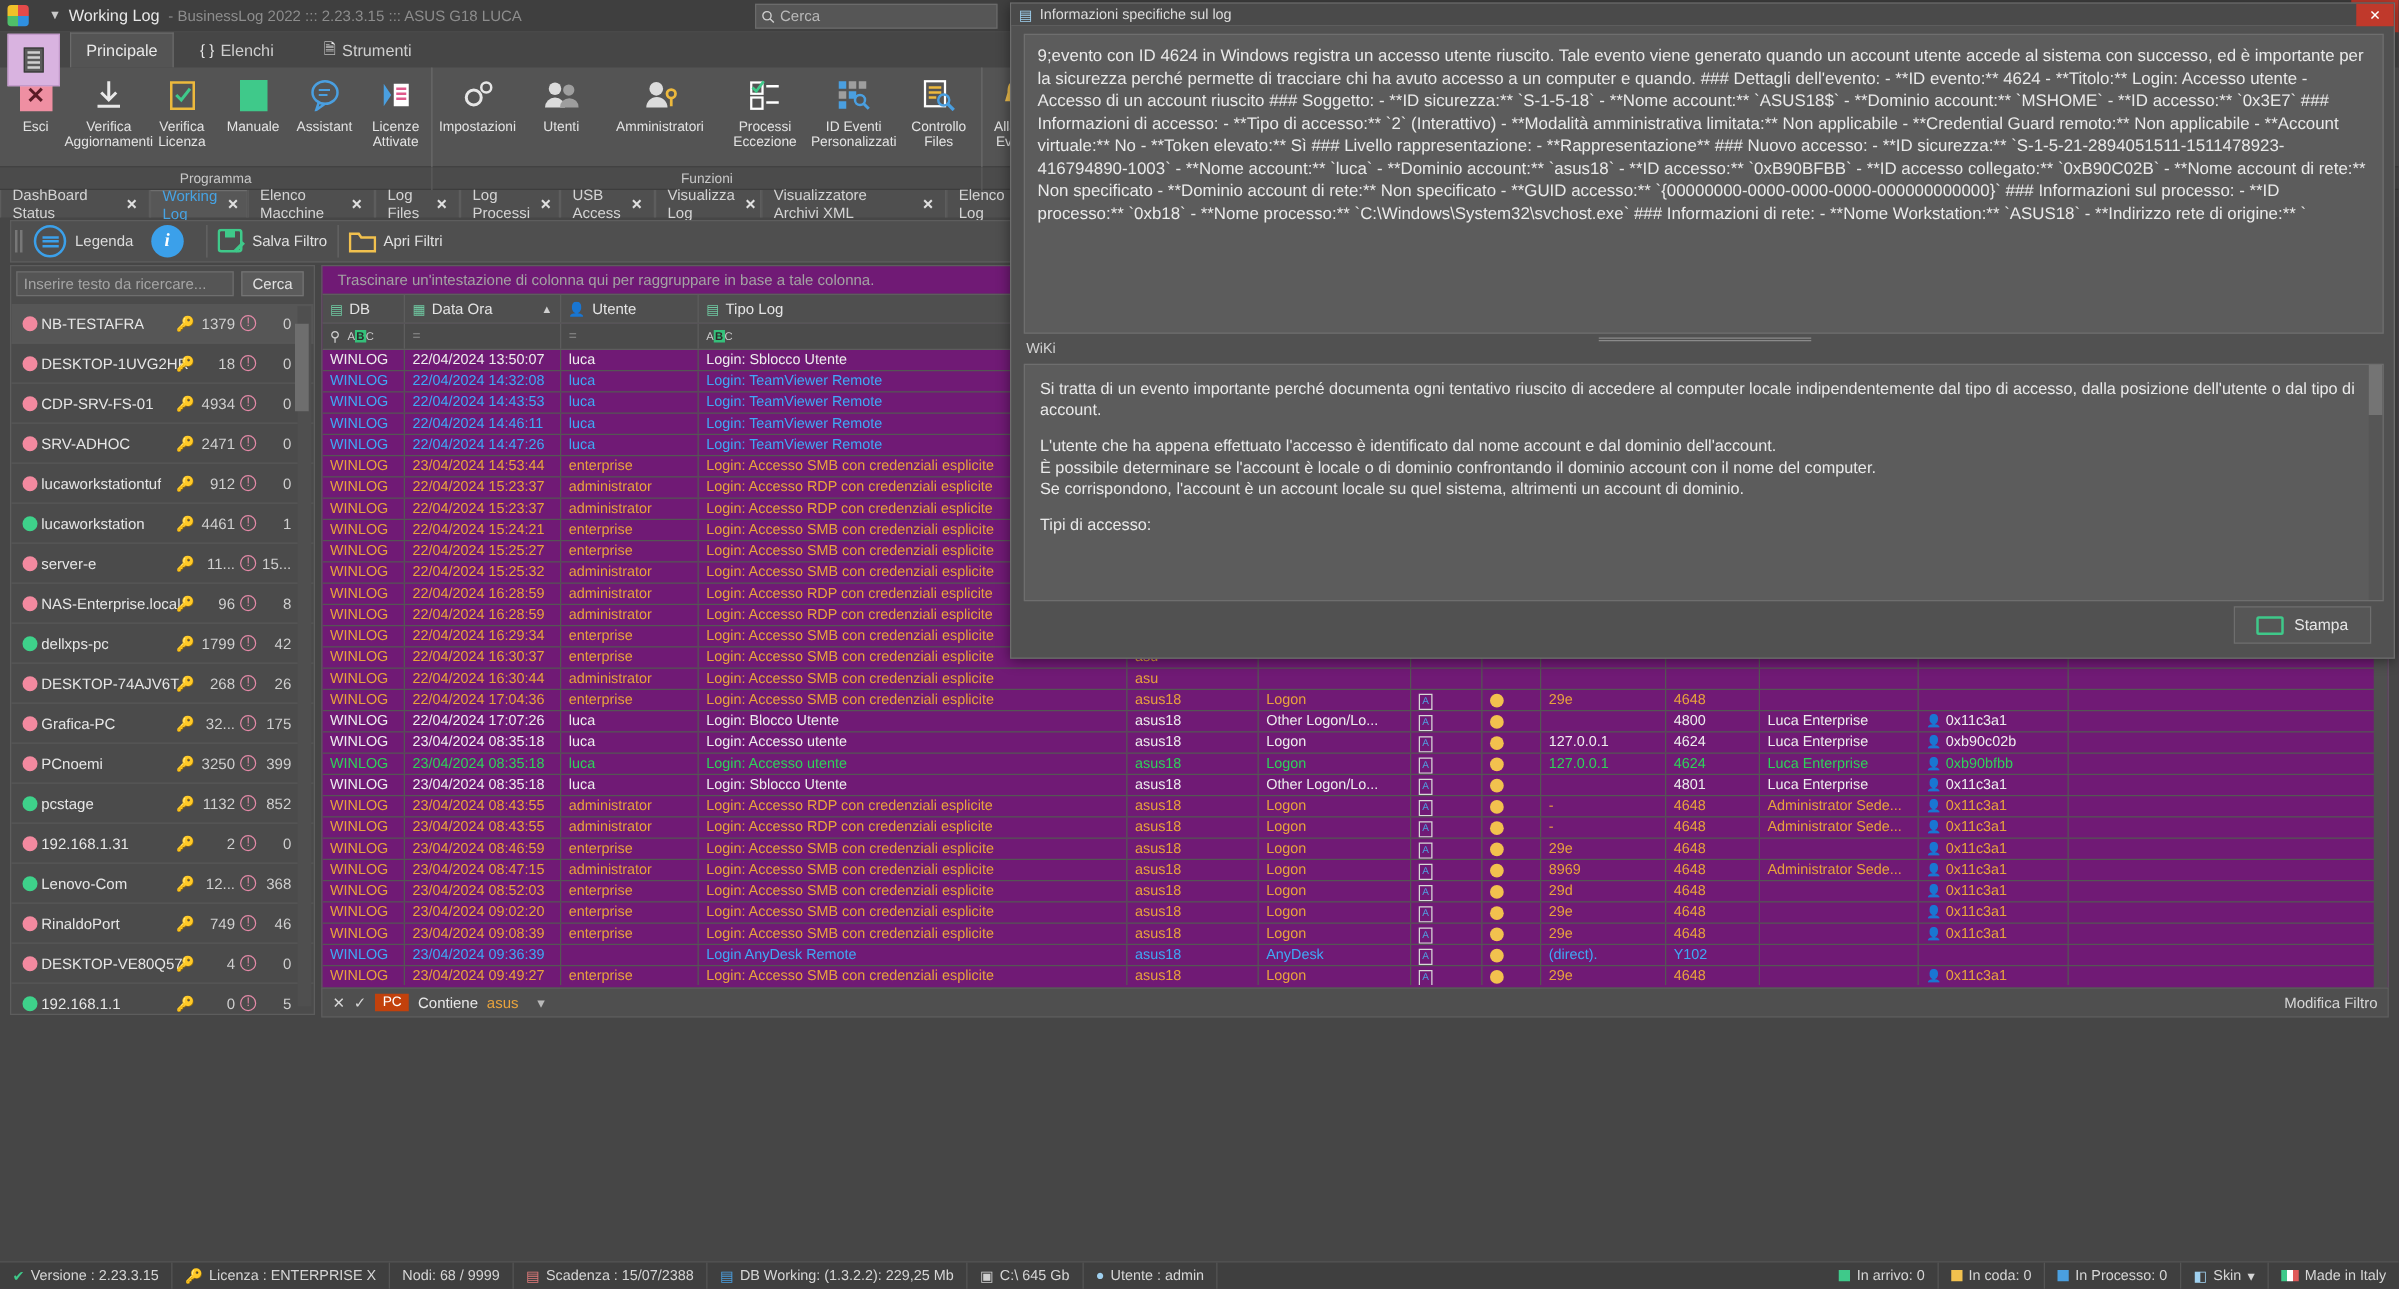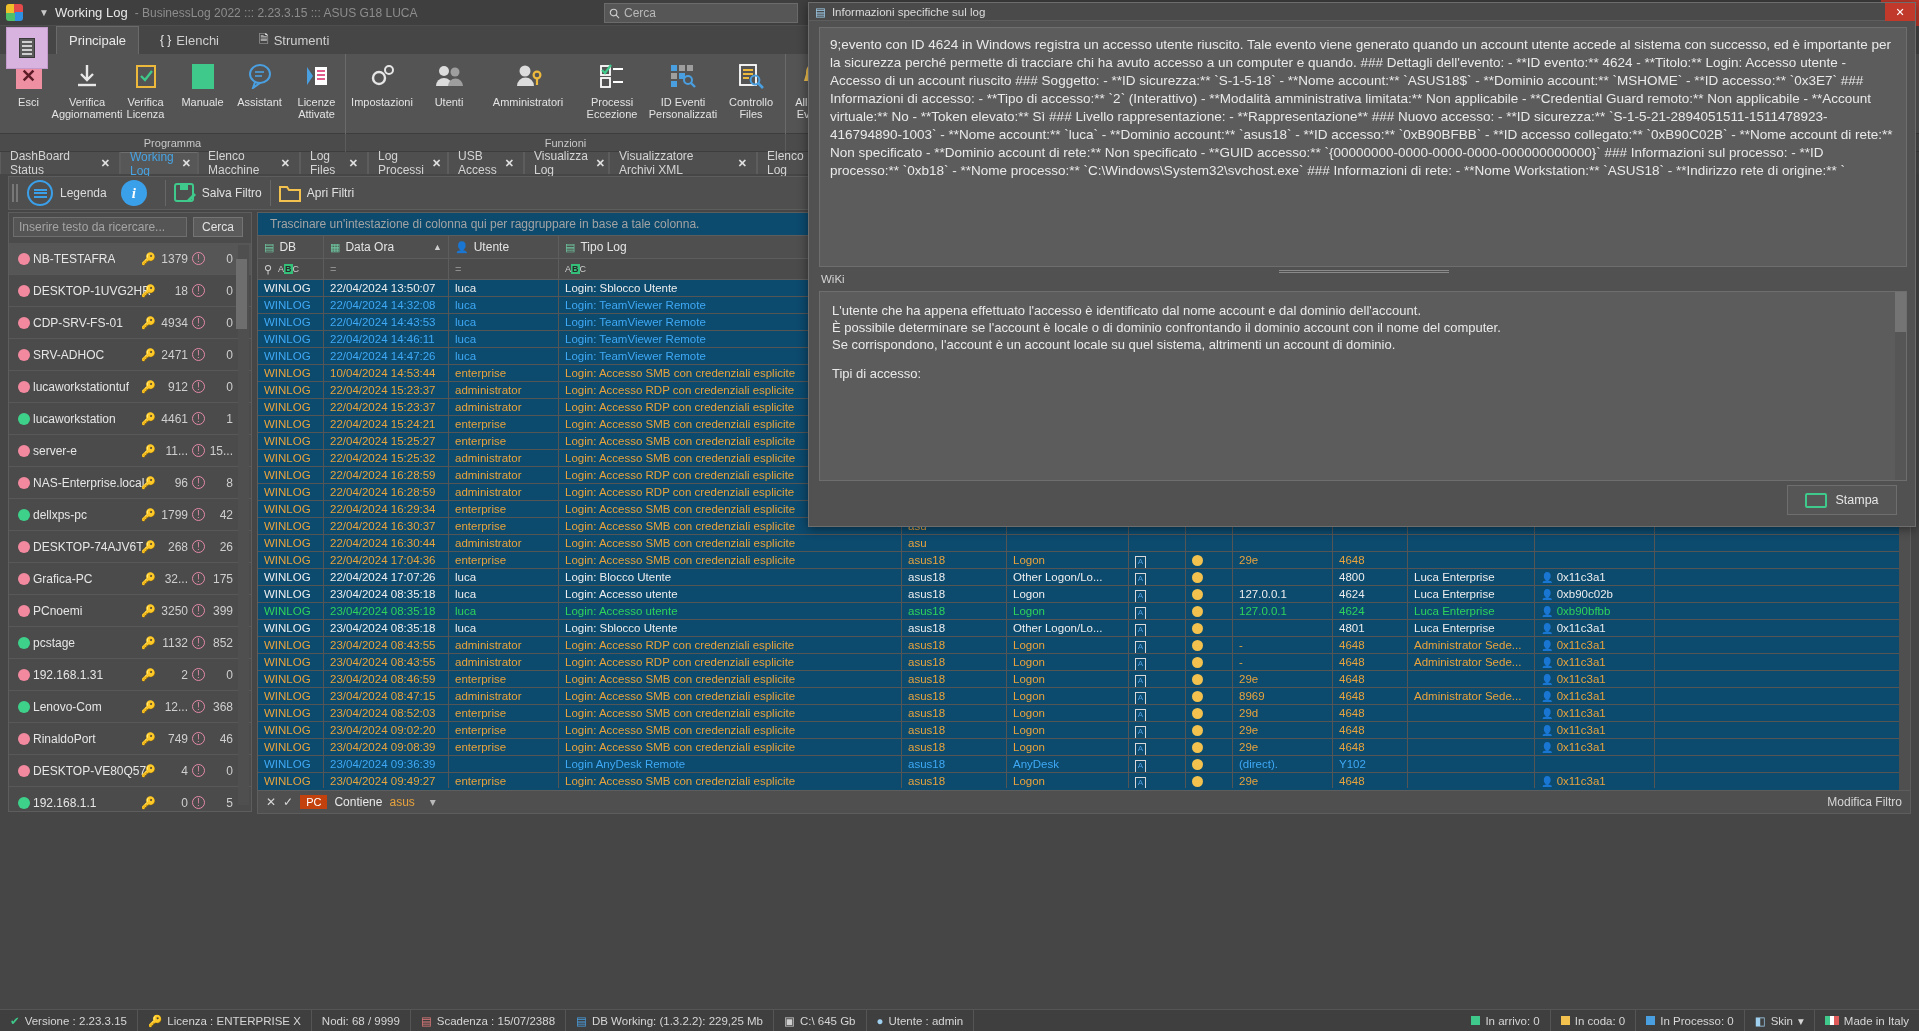--- a/index.html
+++ b/index.html
@@ -104,21 +104,21 @@
   .mnum { font-size:12px; color:#cfcfcf; min-width:28px; text-align:right; }
   .warnic { width:13px; height:13px; border:1px solid #e48aa8; border-radius:50%;
      color:#e48aa8; font-size:10px; display:flex; align-items:center; justify-content:center;
      line-height:1;}
   .mnum2 { font-size:12px; color:#cfcfcf; min-width:24px; text-align:right; }
   .lp-scroll { position:absolute; right:2px; top:32px; width:11px; height:560px; background:#4f4f4f;}
   .lp-thumb { position:absolute; right:2px; top:46px; width:11px; height:70px; background:#6e6e6e;}
 
   
   .gridwrap { position:absolute; left:257px; top:212px; width:1654px; height:600px;
-     background:#0c4a6e; border:1px solid #5d5d5d; }
+     background:#701a75; border:1px solid #5d5d5d; }
   .groupbar { height:22px; font-size:12px; color:#a3a3a3; padding:4px 0 0 12px; }
   .ghead { display:flex; height:24px; background:#4f4f4f; border-top:1px solid #5d5d5d;
      border-bottom:1px solid #5d5d5d; }
   .gh { display:flex; align-items:center; gap:5px; font-size:12px; color:#e4e4e4;
      border-right:1px solid #5d5d5d; padding-left:6px; flex:0 0 auto; overflow:hidden;
      white-space:nowrap; }
   .filtrow { display:flex; height:21px; background:#4b4b4b; border-bottom:1px solid #5d5d5d; }
   .fc { border-right:1px solid #5d5d5d; flex:0 0 auto; display:flex; align-items:center;
      padding-left:6px; font-size:11px; color:#8e8e8e; }
   .abc { font-size:9px; letter-spacing:0; color:#cfcfcf; }
@@ -813,21 +813,21 @@
           <div class="gc c-blue" style="width: 122px;"></div>
           <div class="gc c-blue" style="width: 57px;"></div>
           <div class="gc c-blue" style="width: 47px;"></div>
           <div class="gc c-blue" style="width: 100px;"></div>
           <div class="gc c-blue" style="width: 75px;"></div>
           <div class="gc c-blue" style="width: 127px;"></div>
           <div class="gc c-blue" style="width: 120px;"></div>
         </div>
         <div class="grow">
           <div class="gc c-orange" style="width: 66px;">WINLOG</div>
-          <div class="gc c-orange" style="width: 125px;">10/04/2024 14:53:44</div>
+          <div class="gc c-orange" style="width: 125px;">23/04/2024 14:53:44</div>
           <div class="gc c-orange" style="width: 110px;">enterprise</div>
           <div class="gc c-orange" style="width: 343px;">Login: Accesso SMB con credenziali esplicite</div>
           <div class="gc c-orange" style="width: 105px;">asu</div>
           <div class="gc c-orange" style="width: 122px;"></div>
           <div class="gc c-orange" style="width: 57px;"></div>
           <div class="gc c-orange" style="width: 47px;"></div>
           <div class="gc c-orange" style="width: 100px;"></div>
           <div class="gc c-orange" style="width: 75px;"></div>
           <div class="gc c-orange" style="width: 127px;"></div>
           <div class="gc c-orange" style="width: 120px;"></div>
@@ -1245,20 +1245,21 @@
     </div>
     <div class="pop-body">
       <p>9;evento con ID 4624 in Windows registra un accesso utente riuscito. Tale evento viene generato quando un account utente accede al sistema con successo, ed è importante per la sicurezza perché permette di tracciare chi ha avuto accesso a un computer e quando. ### Dettagli dell'evento: - **ID evento:** 4624 - **Titolo:** Login: Accesso utente - Accesso di un account riuscito ### Soggetto: - **ID sicurezza:** `S-1-5-18` - **Nome account:** `ASUS18$` - **Dominio account:** `MSHOME` - **ID accesso:** `0x3E7` ### Informazioni di accesso: - **Tipo di accesso:** `2` (Interattivo) - **Modalità amministrativa limitata:** Non applicabile - **Credential Guard remoto:** Non applicabile - **Account virtuale:** No - **Token elevato:** Sì ### Livello rappresentazione: - **Rappresentazione** ### Nuovo accesso: - **ID sicurezza:** `S-1-5-21-2894051511-1511478923-416794890-1003` - **Nome account:** `luca` - **Dominio account:** `asus18` - **ID accesso:** `0xB90BFBB` - **ID accesso collegato:** `0xB90C02B` - **Nome account di rete:** Non specificato - **Dominio account di rete:** Non specificato - **GUID accesso:** `{00000000-0000-0000-0000-000000000000}` ### Informazioni sul processo: - **ID processo:** `0xb18` - **Nome processo:** `C:\Windows\System32\svchost.exe` ### Informazioni di rete: - **Nome Workstation:** `ASUS18` - **Indirizzo rete di origine:** `</p>
     </div>
     <div class="pop-split">
         <i></i>
         <i></i>
       </div>
     <span class="wiki-lbl">WiKi</span>
     <div class="pop-wiki">
+      <p>Si tratta di un evento importante perché documenta ogni tentativo riuscito di accedere al computer locale indipendentemente dal tipo di accesso, dalla posizione dell'utente o dal tipo di account.</p>
       <p style="white-space:pre-line;">L'utente che ha appena effettuato l'accesso è identificato dal nome account e dal dominio dell'account.
 È possibile determinare se l'account è locale o di dominio confrontando il dominio account con il nome del computer.
 Se corrispondono, l'account è un account locale su quel sistema, altrimenti un account di dominio.</p>
       <p>Tipi di accesso:</p>
       <div class="pw-scroll">
           <div class="pw-thumb"></div>
         </div>
     </div>
     <div class="printbtn">
       <div class="printer"></div>

